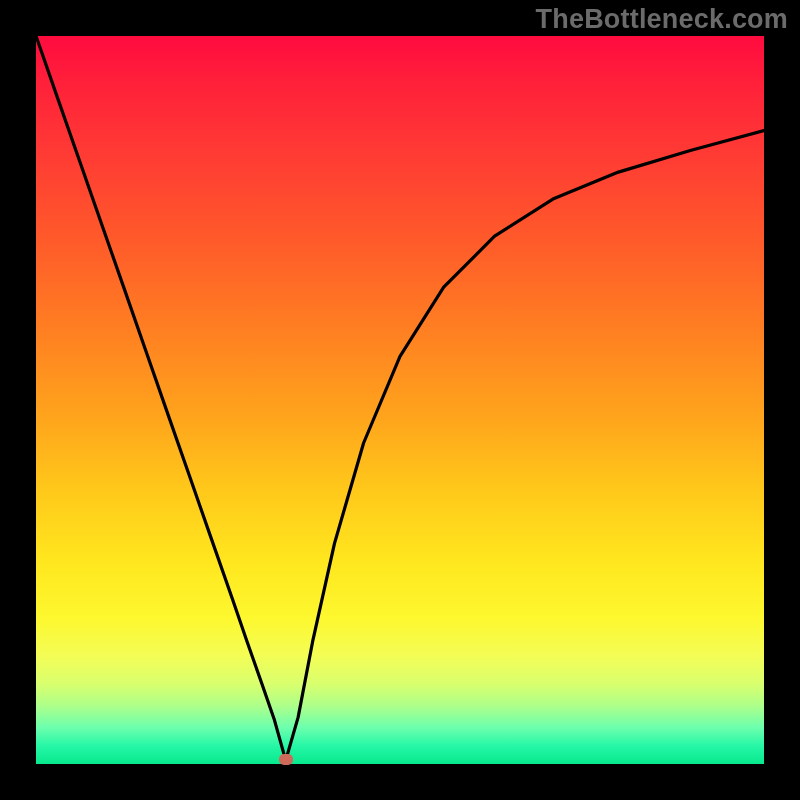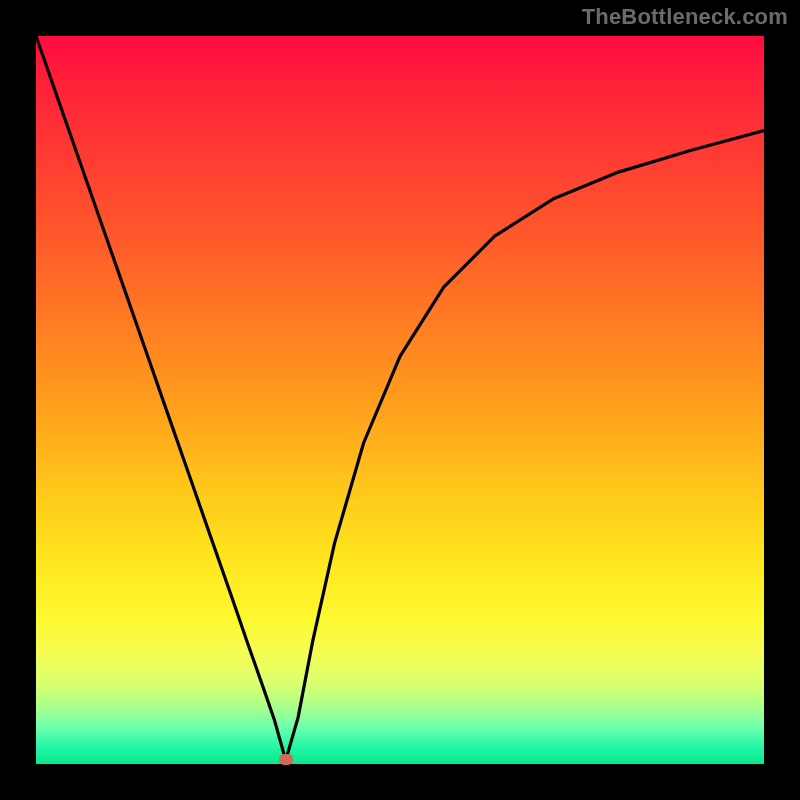--- a/index.html
+++ b/index.html
@@ -40,21 +40,21 @@
       #6cffad 95%,
       #26f7a6 97.5%,
       #07e98d 100%
     );
   }
   .watermark {
     position: absolute;
     top: 4px;
     right: 12px;
     font-family: Arial, Helvetica, sans-serif;
-    font-size: 22px;
+    font-size: 27px;
     font-weight: 600;
     color: #6b6b6b;
     letter-spacing: 0.2px;
     text-align: center;
   }
   .curve-svg {
     position: absolute;
     left: 0;
     top: 0;
     width: 728px;

